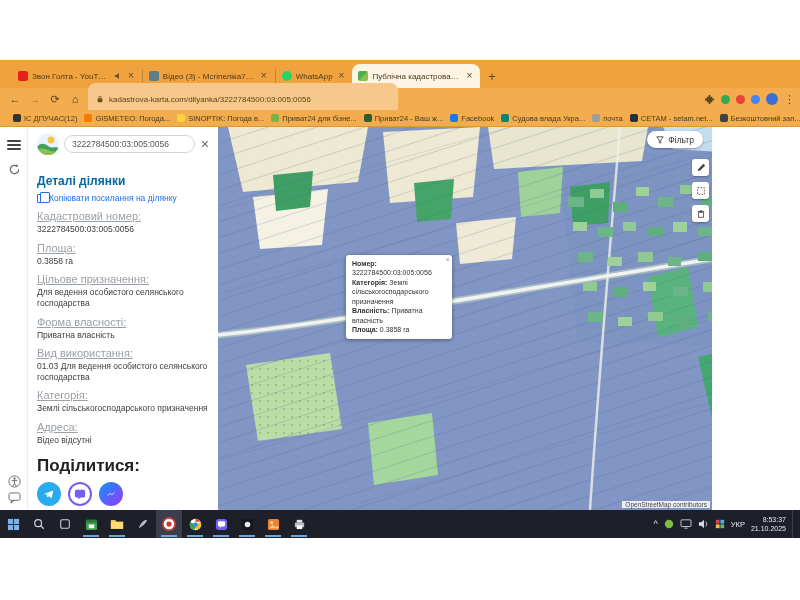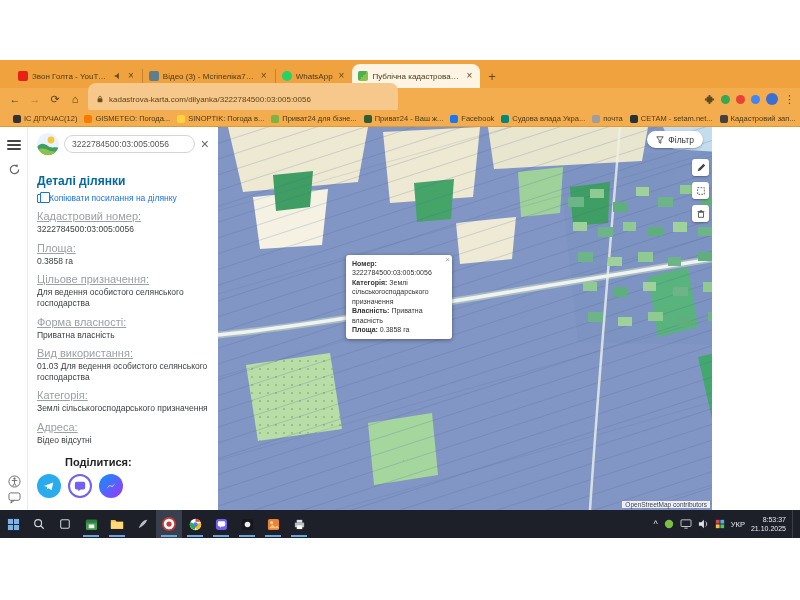--- a/index.html
+++ b/index.html
@@ -19,21 +19,21 @@
 
   .toolbar { position:absolute; left:0; top:28px; width:800px; height:22px; background:#f3ac4e; display:flex; align-items:center; padding:0 8px; gap:6px; }
   .nav-ic { font-size:11px; color:#4a3witch; color:#503d18; width:14px; text-align:center; }
   .nav-ic.dim { opacity:.45; }
   .urlbox { flex:1; height:15px; background:#f7c88c; border-radius:8px; display:flex; align-items:center; padding:16px 8px; gap:5px; max-width:520px; }
   .urlbox .url-text { font-size:8px; color:#5d4415; white-space:nowrap; overflow:hidden; }
   .ext-dot { width:9px; height:9px; border-radius:50%; display:inline-block; }
   .avatar { width:12px; height:12px; border-radius:50%; background:#3b6fd4; }
 
   .bookmarks { position:absolute; left:0; top:50px; width:800px; height:17px; background:#f3ac4e; border-bottom:1px solid #dd9838; display:flex; align-items:center; padding:0 6px; gap:7px; overflow:hidden; }
-  .bm { display:flex; align-items:flex-end; gap:3px; font-size:7.5px; color:#4b3a16; white-space:nowrap; }
+  .bm { display:flex; align-items:center; gap:3px; font-size:7.5px; color:#4b3a16; white-space:nowrap; }
   .bm-fav { width:8px; height:8px; border-radius:2px; flex:0 0 auto; }
 
   
   .content { position:absolute; left:0; top:67px; width:800px; height:383px; background:#fff; }
 
   .rail { position:absolute; left:0; top:0; width:28px; height:383px; background:#fff; border-right:1px solid #ececec; }
   .rail-btn { width:28px; height:24px; display:flex; align-items:center; justify-content:center; color:#555; }
   .hamburger { width:14px; }
   .hamburger span { display:block; height:2px; background:#444; margin:2px 0; border-radius:1px; }
   .rail-bottom { position:absolute; bottom:6px; left:0; width:28px; display:flex; flex-direction:column; gap:4px; align-items:center; }
@@ -43,21 +43,21 @@
   .logo { width:22px; height:22px; border-radius:50%; overflow:hidden; flex:0 0 auto; }
   .search-box { flex:1; height:18px; border:1px solid #d5d5d5; border-radius:9px; background:#fff; font-size:8.5px; color:#555; padding:0 7px; font-family:"Liberation Sans",sans-serif; outline:none; min-width:0; }
   .panel-close { font-size:14px; color:#666; padding:0 1px; }
   .panel-title { font-size:12px; font-weight:bold; color:#0369a1; margin-top:19px; }
   .copy-link { display:flex; align-items:center; gap:4px; margin-top:5px; font-size:8.5px; color:#1a73e8; }
   .copy-ic { width:8px; height:9px; border:1px solid #1a73e8; border-radius:1px; position:relative; }
   .copy-ic:before { content:""; position:absolute; left:2px; top:-3px; width:8px; height:9px; border:1px solid #1a73e8; border-radius:1px; background:#fff; }
   .field { margin-top:7px; }
   .field-label { font-size:11px; color:#9aa0a6;text-decoration:underline; }
   .field-value { font-size:8.5px; color:#3c4043; margin-top:2px; line-height:1.25; }
-  .share-title { font-size:11px; font-weight:bold; color:#222; margin-top:10px;margin-left:28px; }
+  .share-title { font-size:17px; font-weight:bold; color:#222; margin-top:10px; }
   .share-row { display:flex; gap:7px; margin-top:6px; }
   .share-btn { width:24px; height:24px; border-radius:50%; display:flex; align-items:center; justify-content:center; }
   .share-telegram { background:#2aabee; }
   .share-viber { background:#fff; border:2px solid #7360f2; }
   .share-messenger { background:linear-gradient(135deg,#0695ff,#a334fa); }
 
   .mapwrap { position:absolute; left:218px; top:0; width:494px; height:383px; background:#8296c5; overflow:hidden; }
   .mapwrap svg.basemap { position:absolute; left:0; top:0; }
   .filter-btn { position:absolute; right:9px; top:4px; height:17px; background:#fff; border-radius:9px; display:flex; align-items:center; gap:4px; padding:0 9px; font-size:8.5px; color:#333; box-shadow:0 1px 2px rgba(0,0,0,.3); }
   .map-tools { position:absolute; right:3px; top:32px; display:flex; flex-direction:column; gap:6px; }
@@ -181,21 +181,21 @@
     <span class="bm">
         <span class="bm-fav" style="background:#9e9e9e"></span>
         <span>почта</span>
       </span>
     <span class="bm">
         <span class="bm-fav" style="background:#263238"></span>
         <span>СЕТАМ - setam.net...</span>
       </span>
     <span class="bm">
         <span class="bm-fav" style="background:#424242"></span>
-        <span>Кадастровий зап...</span>
+        <span>Безкоштовний зап...</span>
       </span>
 
   </div>
 
   <div class="content">
 
     <div class="rail">
       <div class="rail-btn" style="margin-top:6px">
         <div class="hamburger">
             <span></span>

